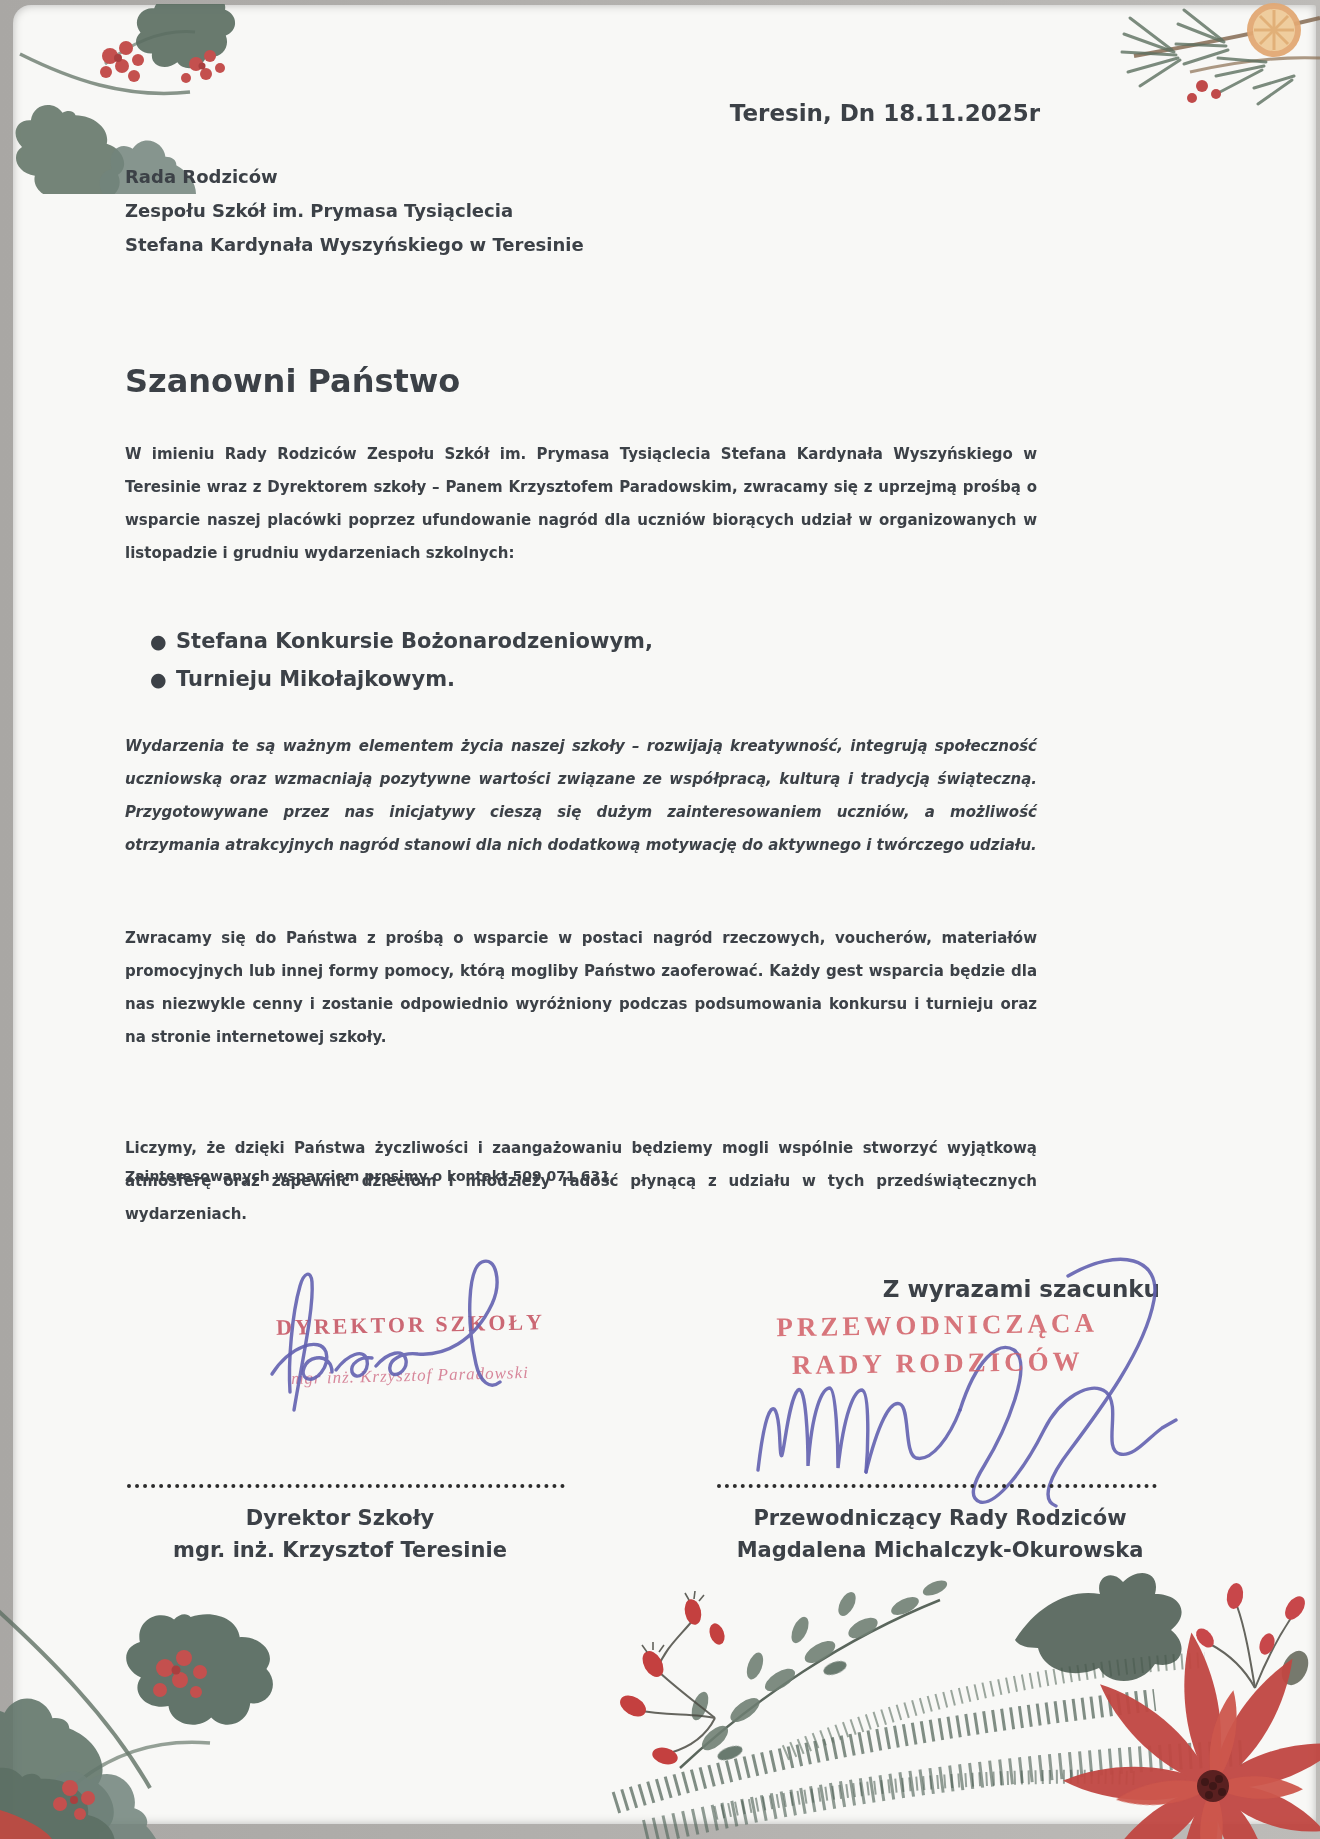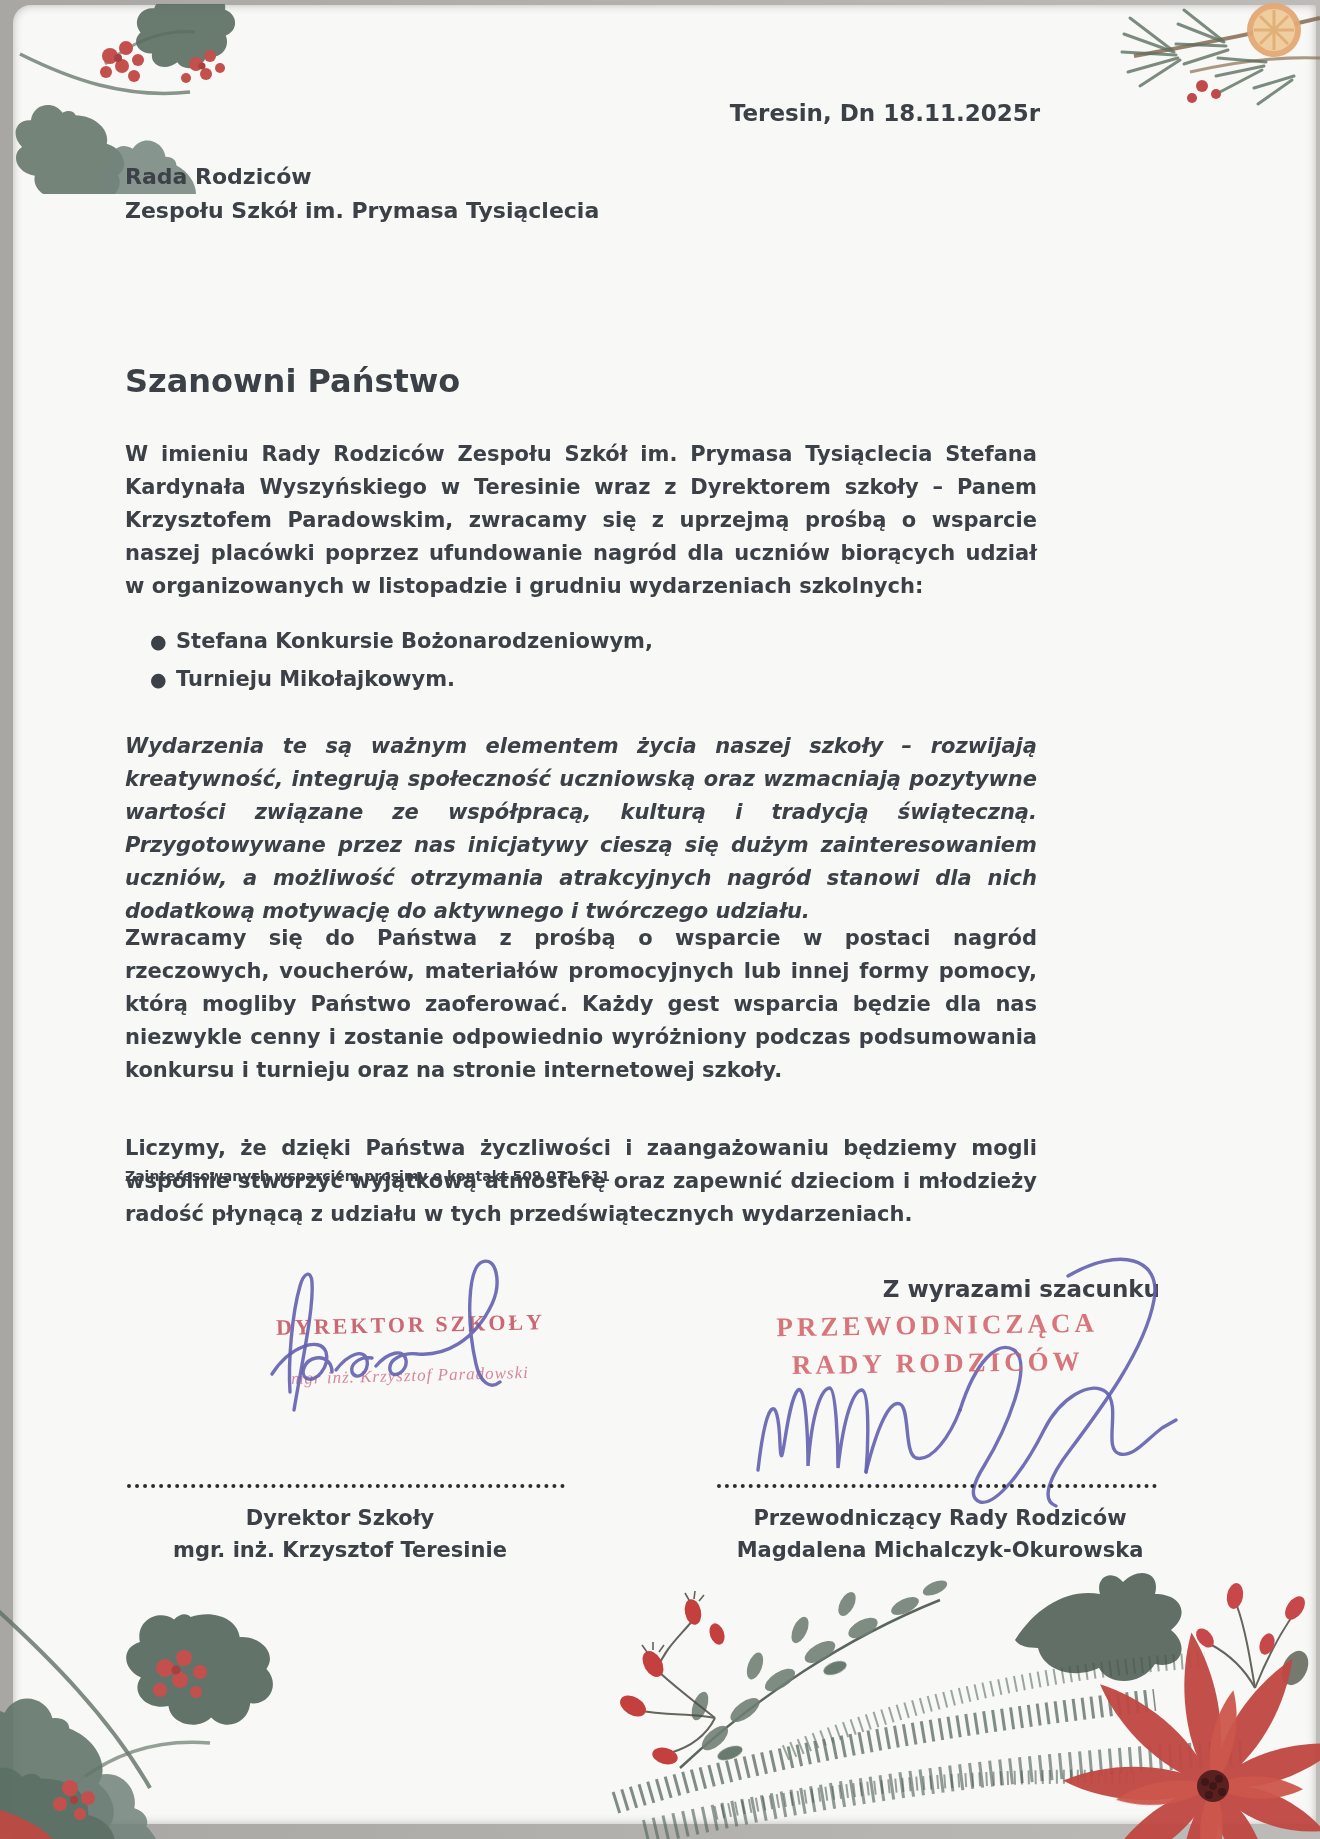--- a/index.html
+++ b/index.html
@@ -9,23 +9,23 @@
     font-family:"DejaVu Sans","Liberation Sans",sans-serif;
   }
   .paper{
     position:absolute;left:13px;top:5px;right:4px;bottom:15px;
     background:#f8f8f6;border-radius:18px 2px 2px 2px;
     box-shadow:0 0 10px rgba(0,0,0,.25) inset;
   }
   .abs{position:absolute;}
   .ink{color:#3c4147;}
   .date{top:100px;right:280px;font-size:23px;font-weight:700;}
-  .addr{left:125px;top:160px;font-size:22px;font-weight:700;line-height:34px;}
+  .addr{left:125px;top:160px;font-size:18px;font-weight:700;line-height:34px;}
   .salutation{left:125px;top:362px;font-size:32px;font-weight:700;}
-  .par{left:125px;width:912px;text-align:justify;font-size:21px;font-weight:700;line-height:33px;color:#3c4147;}
+  .par{left:125px;width:912px;text-align:justify;font-size:15px;font-weight:700;line-height:33px;color:#3c4147;}
   .p1{top:438px;} .p2{top:730px;font-style:italic;} .p3{top:922px;} .p4{top:1132px;}
   .bullets{left:150px;top:622px;font-size:21px;font-weight:700;line-height:38px;color:#3c4147;}
   .bullet-row{display:flex;align-items:baseline;}
   .bullet-dot{width:26px;font-size:19px;}
   .contact{left:125px;top:1168px;font-size:14px;font-weight:700;}
   .closing{left:715px;top:1276px;width:445px;text-align:right;font-size:23px;font-weight:700;}
   .stamp{color:#cf5f6b;opacity:.85;font-family:"Liberation Serif","DejaVu Serif",serif;font-weight:700;}
   .stamp-left{left:238px;top:1312px;width:345px;text-align:center;font-size:22px;letter-spacing:3px;transform:rotate(-1.2deg);color:#c44f5e;}
   .stamp-left-name{left:220px;top:1366px;width:380px;text-align:center;font-size:17px;font-style:italic;letter-spacing:1px;color:#cf6b84;opacity:.8;font-family:"Liberation Serif","DejaVu Serif",serif;transform:rotate(-1.5deg);}
   .stamp-right{left:715px;top:1306px;width:445px;text-align:center;font-size:27px;letter-spacing:4px;line-height:38px;color:#d25f66;transform:rotate(-0.8deg);}
@@ -218,20 +218,21 @@
           <circle cx="0" cy="0" r="4"></circle>
       </g>
     </g>
   </svg>
 
   <div class="abs ink date">Teresin, Dn 18.11.2025r</div>
 
   <div class="abs ink addr">
     <div>Rada Rodziców</div>
     <div>Zespołu Szkół im. Prymasa Tysiąclecia</div>
+    <div>Stefana Kardynała Wyszyńskiego w Teresinie</div>
   </div>
 
   <div class="abs ink salutation">Szanowni Państwo</div>
 
   <div class="abs par p1">W imieniu Rady Rodziców Zespołu Szkół im. Prymasa Tysiąclecia Stefana Kardynała Wyszyńskiego w Teresinie wraz z Dyrektorem szkoły – Panem Krzysztofem Paradowskim, zwracamy się z uprzejmą prośbą o wsparcie naszej placówki poprzez ufundowanie nagród dla uczniów biorących udział w organizowanych w listopadzie i grudniu wydarzeniach szkolnych:</div>
 
   <div class="abs bullets">
     <div class="bullet-row">
       <span class="bullet-dot">●</span>
       <span>Stefana Konkursie Bożonarodzeniowym,</span>

